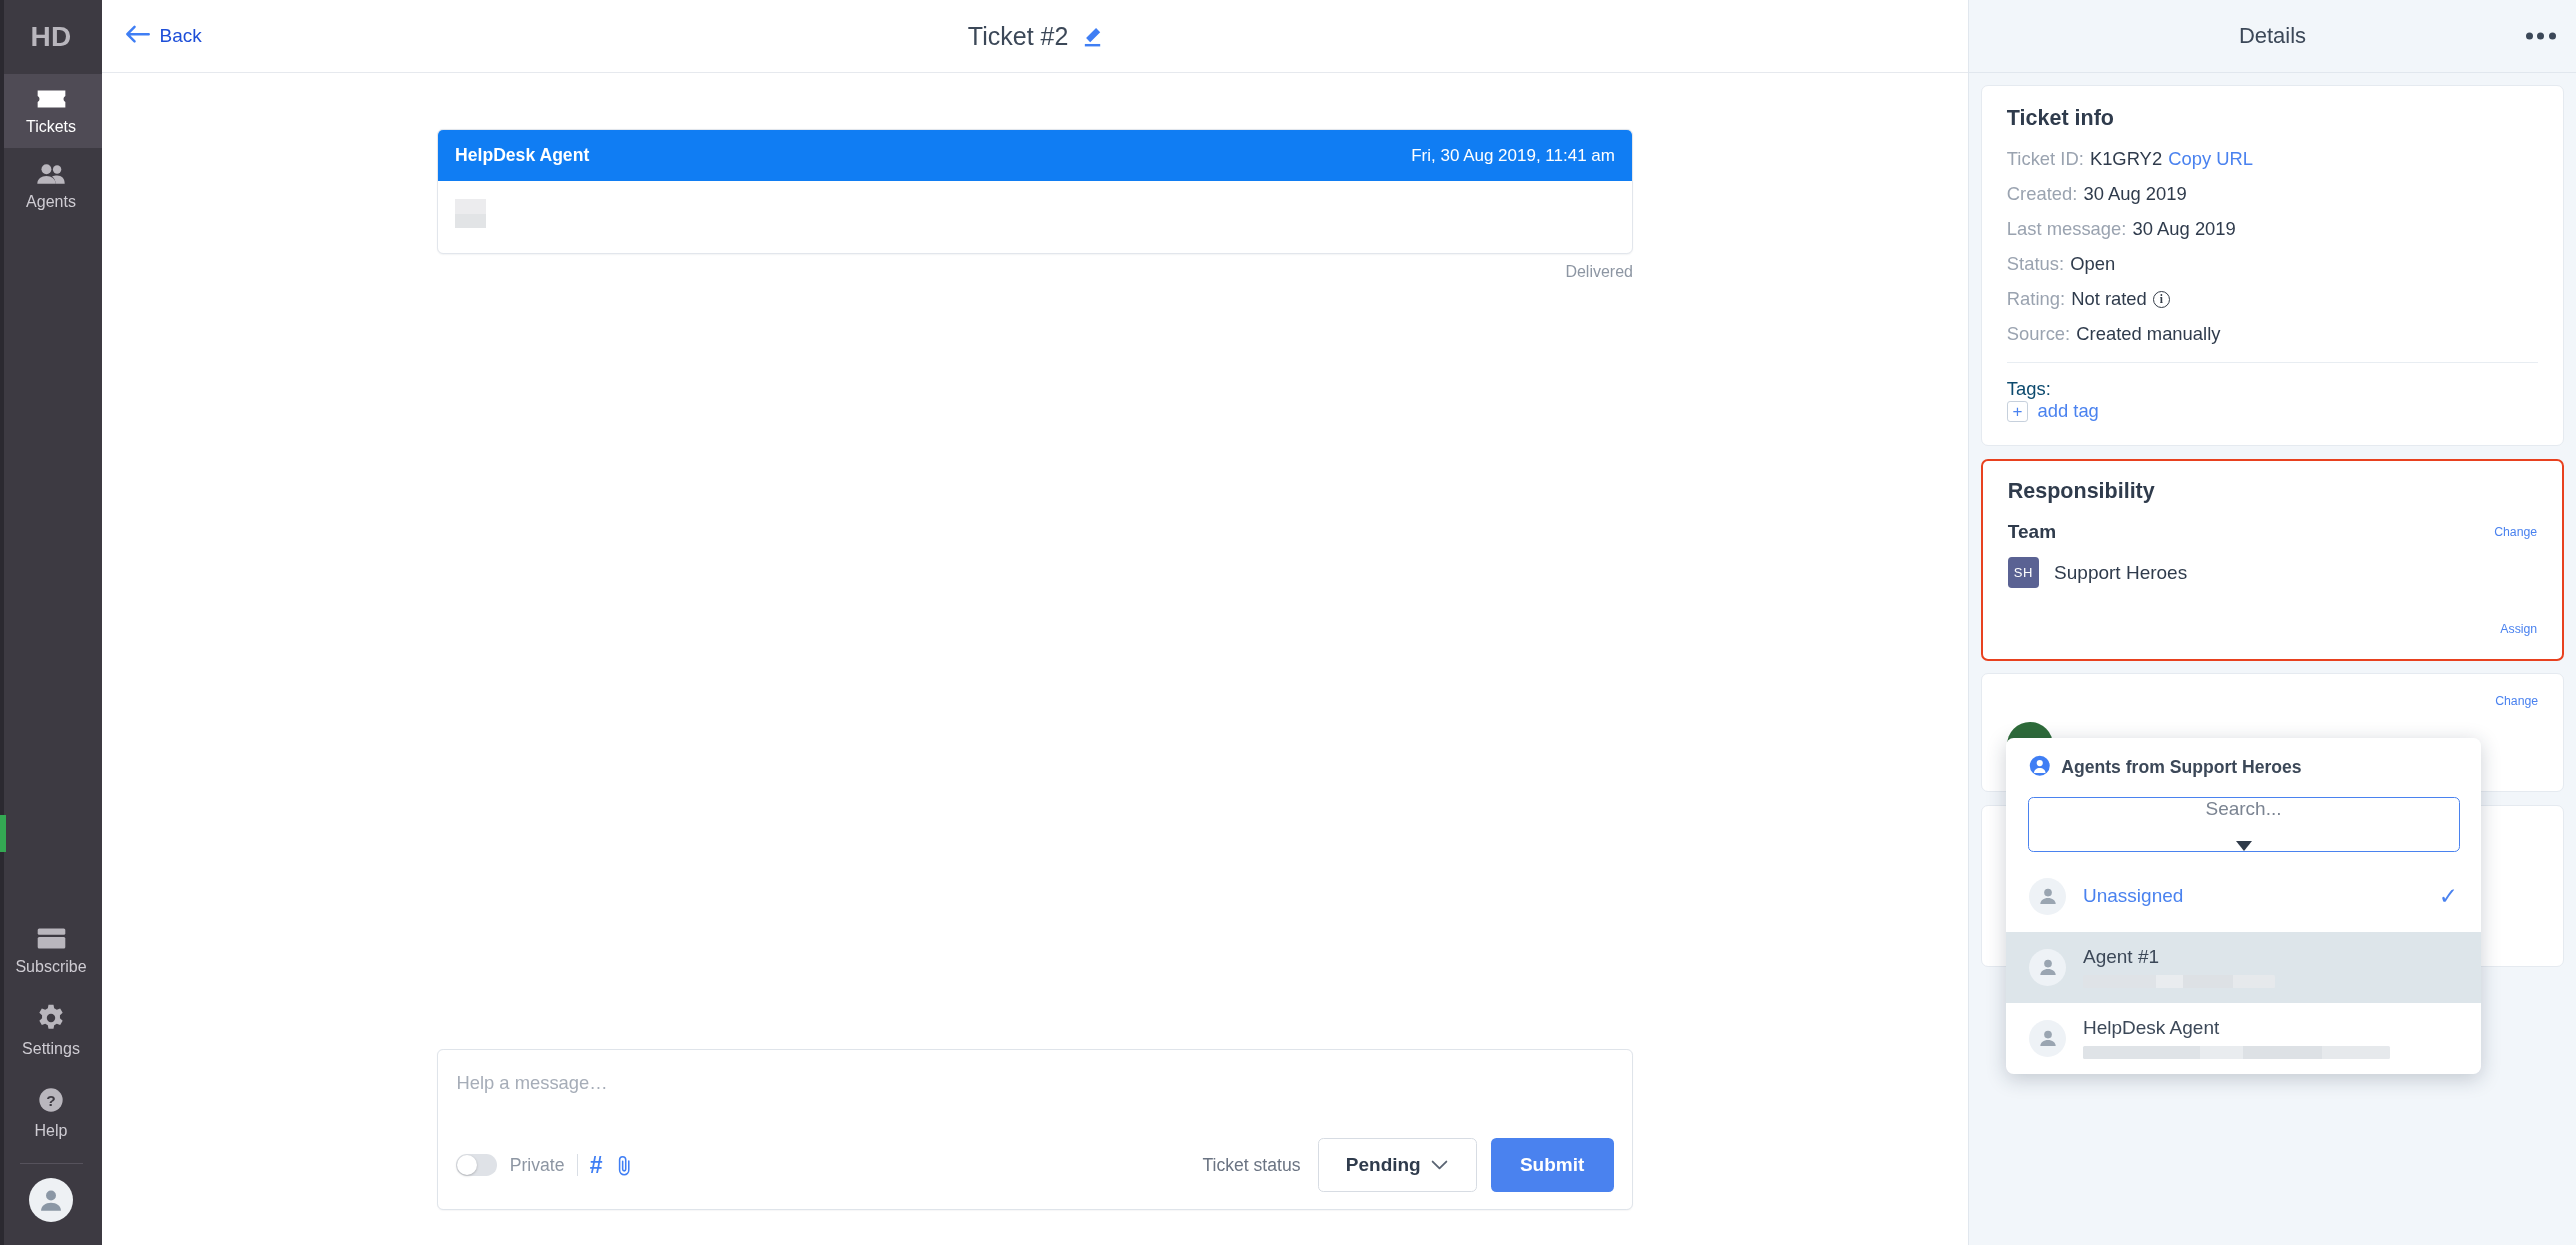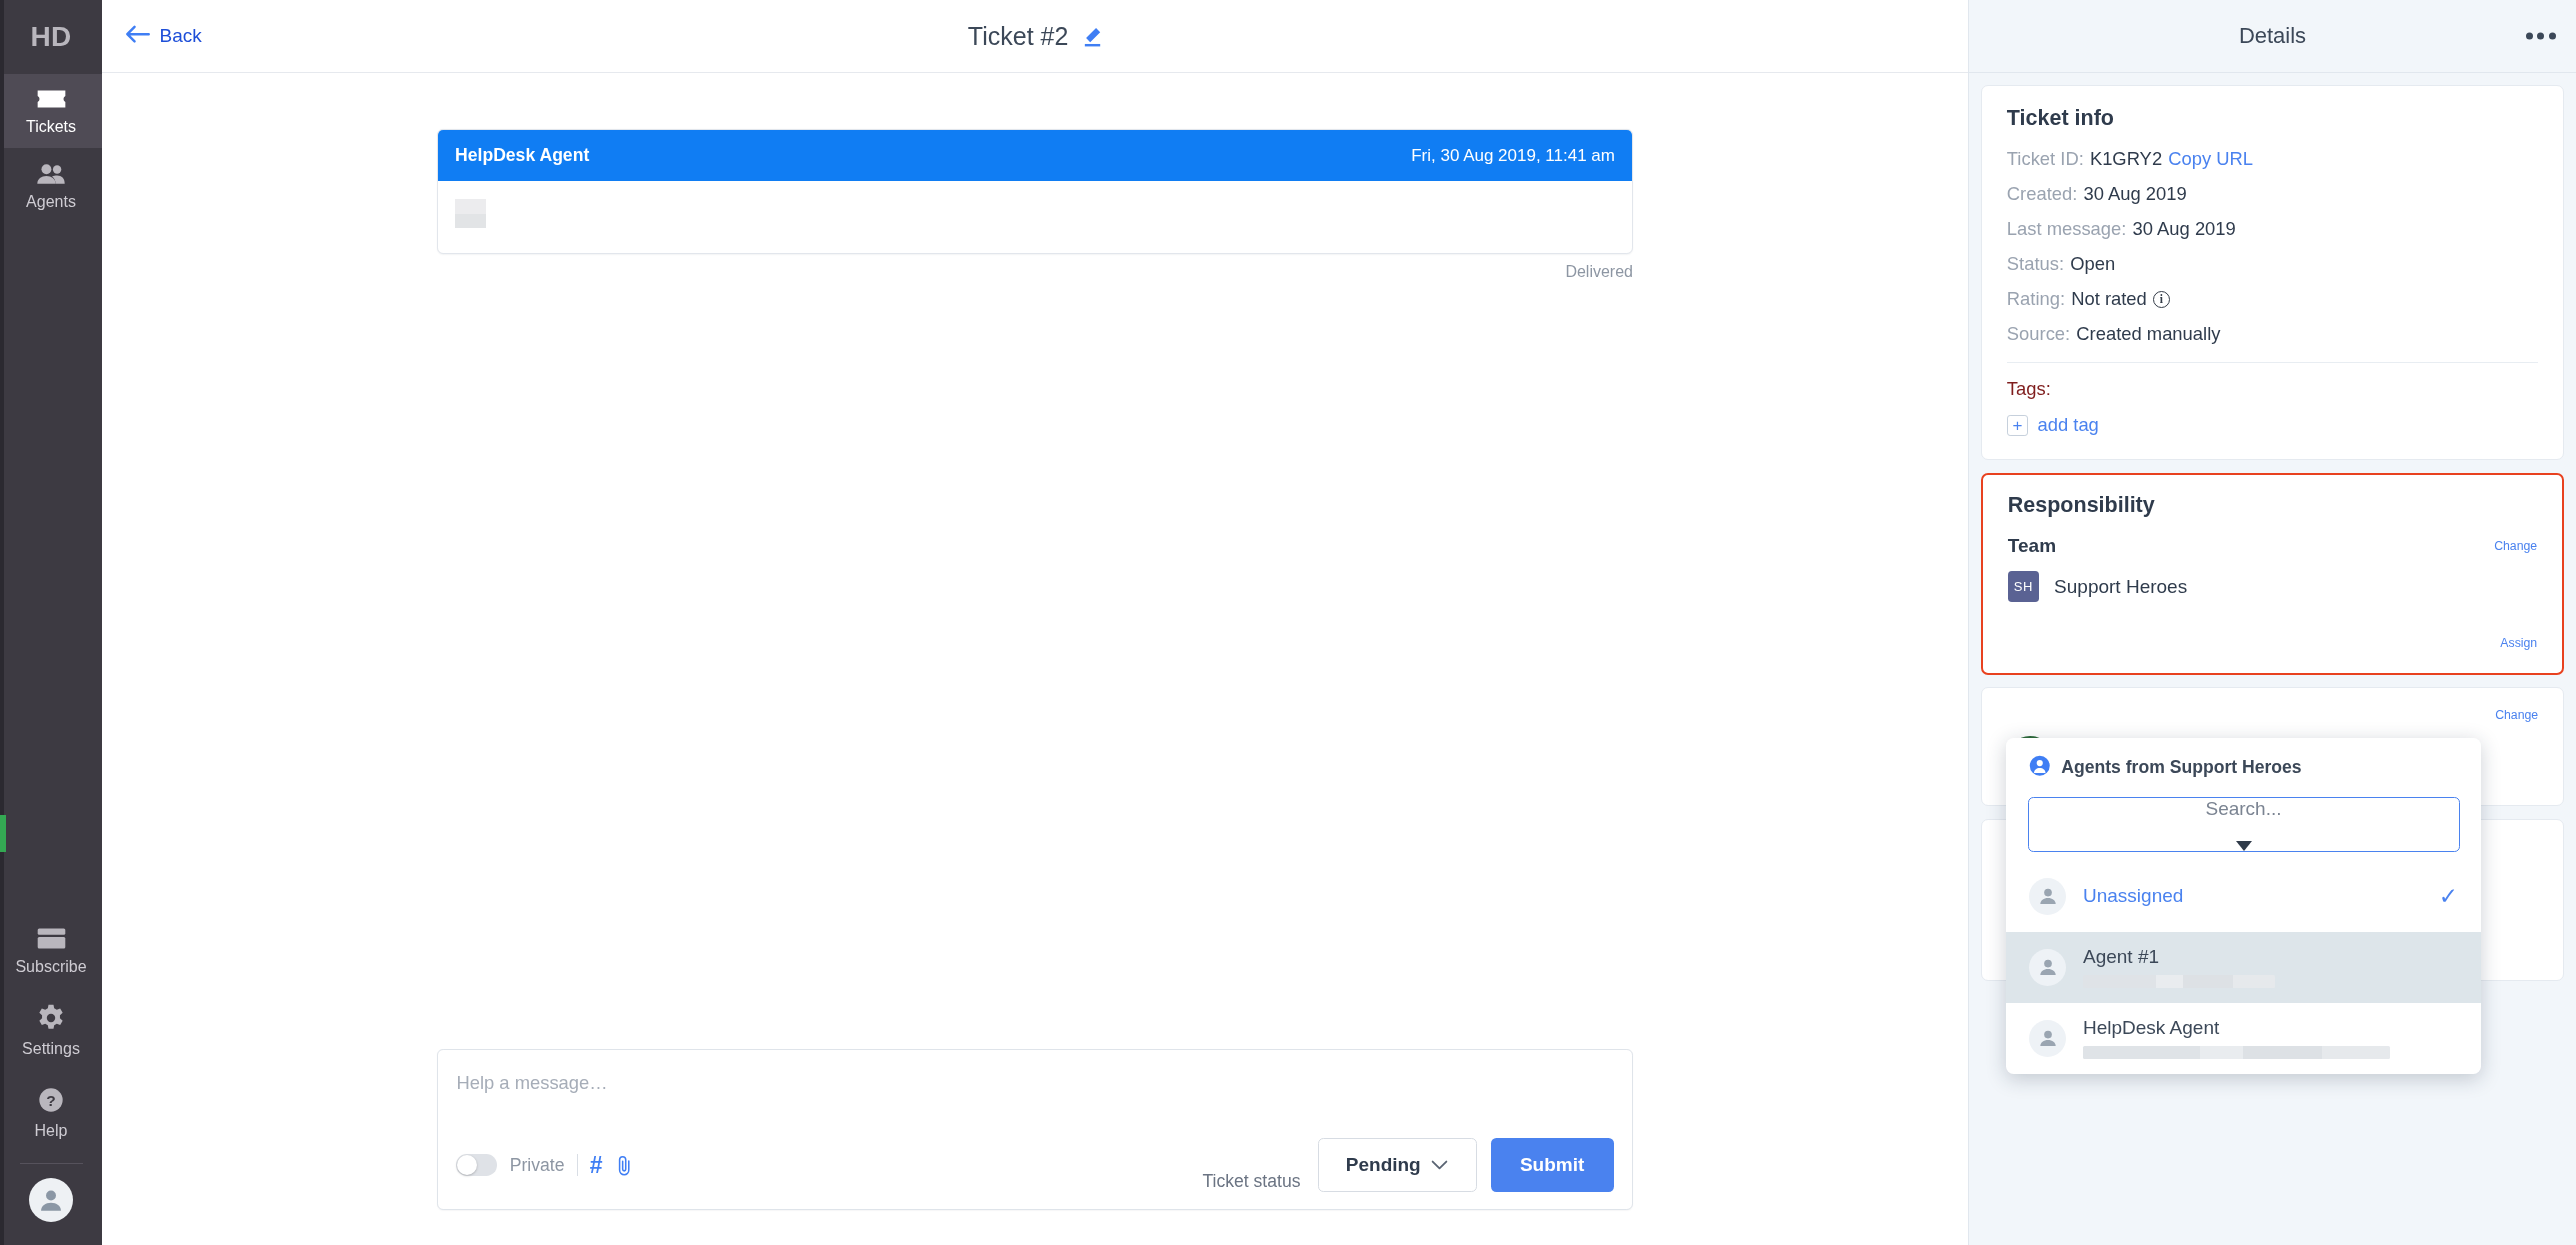--- a/index.html
+++ b/index.html
@@ -103,21 +103,21 @@
     position: relative; cursor: pointer; flex: 0 0 41px;
   }
   .toggle .knob {
     position: absolute; left: 0.8px; top: 0.8px; width: 20px; height: 20px;
     border-radius: 50%; background: #fff; box-shadow: 0 0.8px 2.3px rgba(0,0,0,.25);
   }
   .private-lbl { font-size: 17.6px; color: #8d96a3; }
   .vsep { width: 0.8px; height: 21.5px; background: #d9dee5; }
   .hash-icon { color: #3f7ef4; font-size: 23px; font-weight: bold; cursor: pointer; line-height: 1; }
   .clip-icon { cursor: pointer; display: flex; }
-  .foot-right { display: flex; align-items: flex-end; gap: 14px; }
+  .foot-right { display: flex; align-items: center; gap: 14px; }
   .ticket-status-lbl { font-size: 17.6px; color: #6b7483; margin-right: 3.1px; }
   .status-select {
     height: 54px; min-width: 159px; border: 0.8px solid #d7dce3; border-radius: 5.4px;
     background: #fff; display: flex; align-items: center; justify-content: center; gap: 10.7px;
     font-size: 19px; color: #2f3b4c; font-weight: bold; cursor: pointer; padding: 0 17px;
   }
   .submit-btn {
     height: 54px; min-width: 123px; background: #4a82ef; border-radius: 5.4px;
     color: #fff; font-size: 19px; font-weight: bold; display: flex;
     align-items: center; justify-content: center; cursor: pointer; padding: 0 21.5px;
@@ -146,21 +146,21 @@
   .card-title { font-size: 21.5px; font-weight: bold; color: #2f3b4c; margin-bottom: 17px; }
   .info-row { font-size: 18.4px; color: #9aa3b0; margin-bottom: 13px; display: flex; align-items: center; gap: 6.1px; flex-wrap: wrap; }
   .info-row .val { color: #2f3b4c; }
   .link { color: #4a82ef; cursor: pointer; }
   .info-icon {
     width: 17px; height: 17px; border: 1.5px solid #333b47; border-radius: 50%;
     display: inline-flex; align-items: center; justify-content: center;
     font-size: 11.5px; color: #333b47; font-weight: bold; font-family: "Liberation Serif", serif;
   }
   .hr { height: 0.8px; background: #e8edf2; margin: 17px 0 15.3px; }
-  .tags-label { font-size: 18.4px; color: #7f1d1d; margin-bottom: 14px; }
+  .tags-label { font-size: 18.4px; color: #0c4a6e; }
   .add-tag { display: flex; align-items: center; gap: 9.2px; cursor: pointer; }
   .plus-box {
     width: 21.5px; height: 21.5px; border: 0.8px solid #c6d0dc; border-radius: 3.1px;
     display: flex; align-items: center; justify-content: center;
     color: #4a82ef; font-size: 17px; line-height: 1;
   }
   .add-tag-lbl { color: #4a82ef; font-size: 18.4px; }
 
   .card.highlight { border: 2.3px solid #e8411f; padding-top: 18.4px; }
   .sub-row { display: flex; align-items: center; justify-content: space-between; margin-bottom: 14px; }

